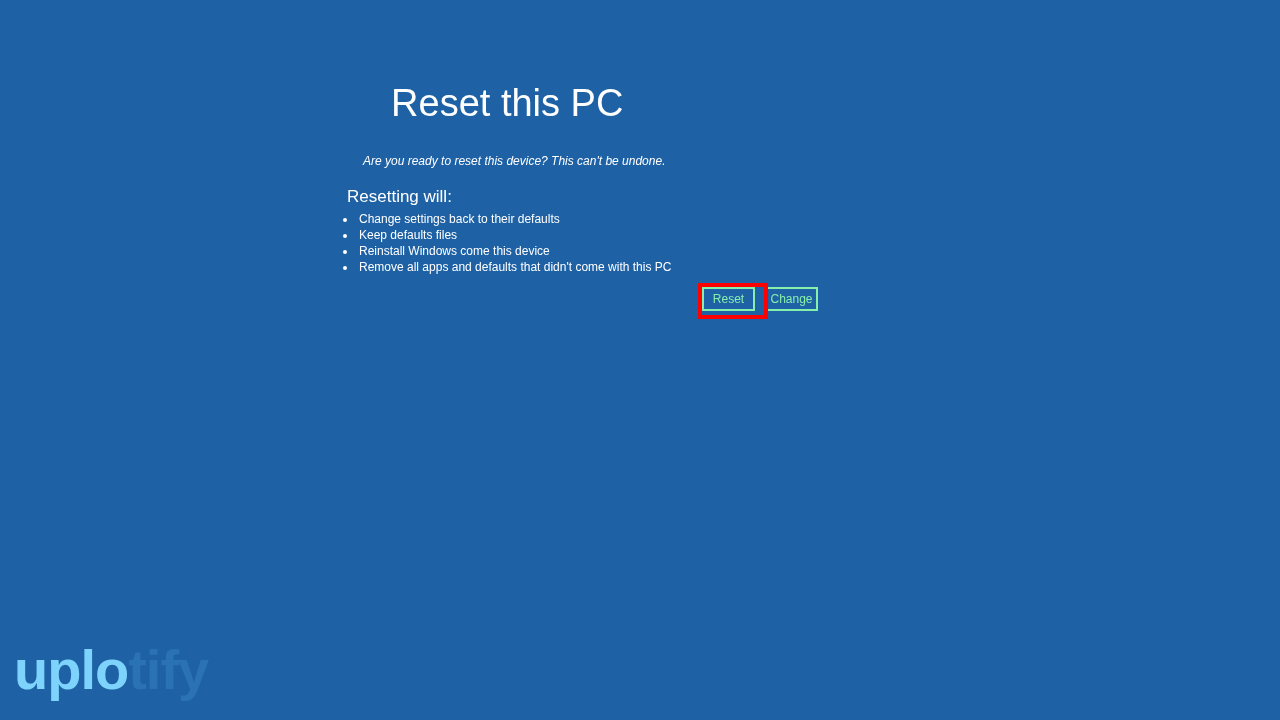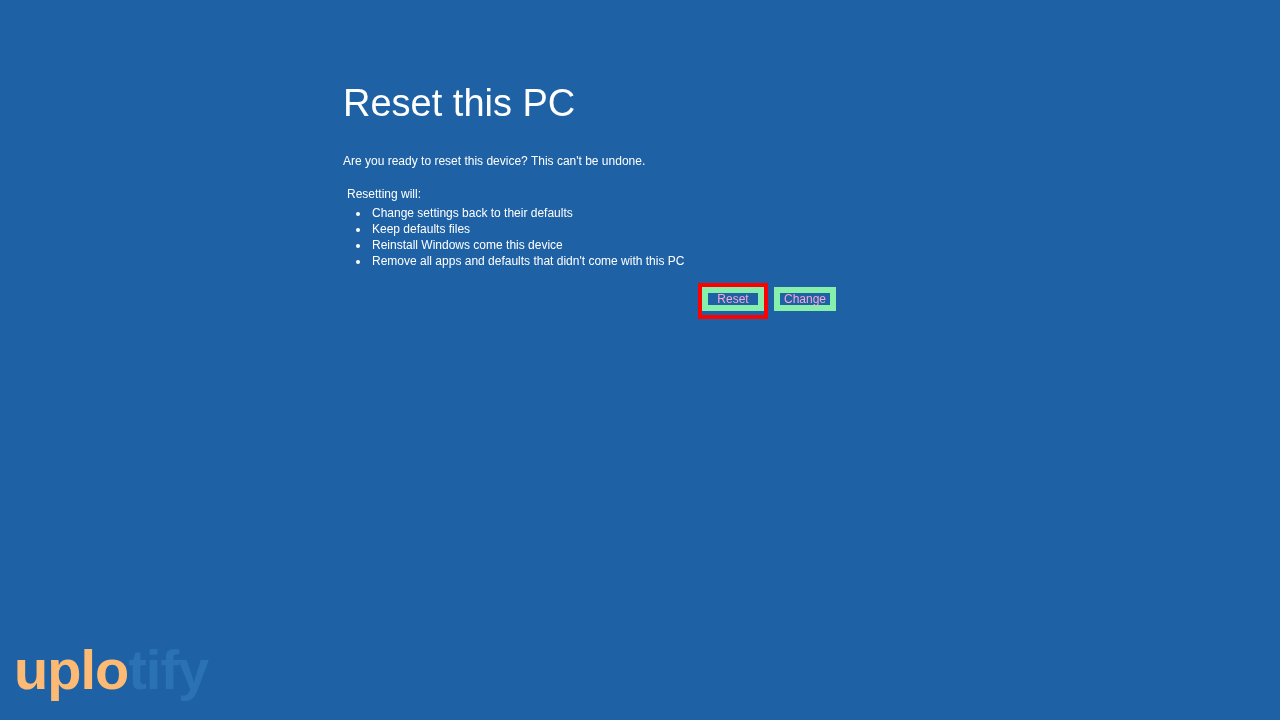--- a/index.html
+++ b/index.html
@@ -19,55 +19,57 @@
     .content {
       position: absolute;
       left: 343px;
       top: 82px;
     }
     .title {
       font-size: 38px;
       font-weight: 300;
       letter-spacing: 0px;
       margin-bottom: 28px;
+      text-align: center;
     }
     .description {
       font-size: 12px;
       line-height: 16px;
-      margin-left: 0;
+      margin-left: 20px;
       margin-bottom: 18px;
+      font-style: italic;
     }
     .resetting-label {
-      font-size: 12px;
+      font-size: 17px;
       margin-left: 4px;
       margin-bottom: 4px;
     }
     ul.bullets {
       list-style: disc;
-      margin-left: 27px;
+      margin-left: 14px;
       font-size: 12px;
       line-height: 16px;
     }
     ul.bullets li {
       padding-left: 2px;
     }
     .button-row {
       position: absolute;
       top: 287px;
       left: 702px;
       display: flex;
       gap: 10px;
     }
     .winre-button {
-      width: 62px;
+      width: 53px;
       height: 24px;
       font-size: 12px;
-      border: 6px solid #86efac;
+      border: 2px solid #86efac;
       background: transparent;
-      color: #f9a8d4;
+      color: #86efac;
       font-family: inherit;
       cursor: pointer;
       display: inline-flex;
       align-items: center;
       justify-content: center;
       position: relative;
     }
     .highlight-box {
       position: absolute;
       top: 283px;
@@ -80,21 +82,21 @@
     .watermark {
       position: absolute;
       left: 14px;
       bottom: 18px;
       font-size: 56px;
       font-weight: 700;
       letter-spacing: -1px;
       font-family: Verdana, Geneva, sans-serif;
     }
     .watermark .wm-dark {
-      color: #fdba74;
+      color: #7dd3fc;
     }
     .watermark .wm-light {
       color: #2b72b4;
     }
   </style>
 </head>
 <body>
 
 <div class="content">
   <h1 class="title">Reset this PC</h1>

